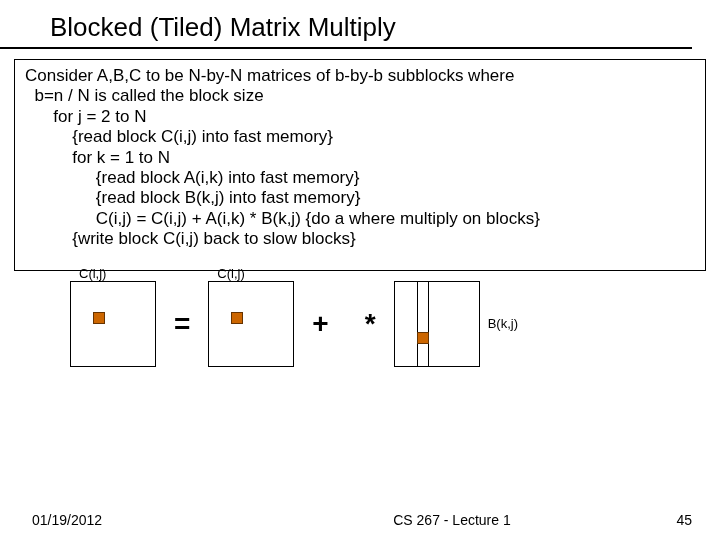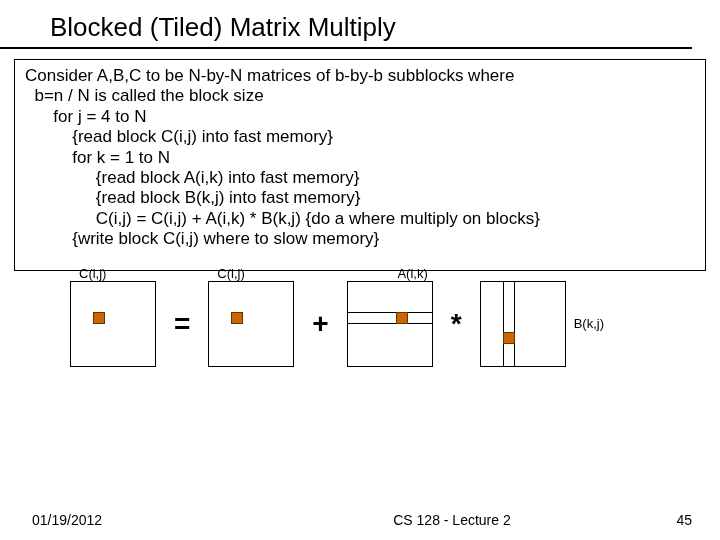--- a/index.html
+++ b/index.html
@@ -88,58 +88,53 @@
   .fpage { width: 80px; text-align: right; padding-right: 28px; }
 </style>
 </head>
 <body>
 
 <div class="title">Blocked (Tiled) Matrix Multiply</div>
 
 <div class="codebox">
   <div>Consider A,B,C to be N-by-N matrices of b-by-b subblocks where</div>
   <div>  b=n / N is called the block size</div>
-  <div>      for j = 4 to N</div>
+  <div>      for j = 2 to N</div>
   <div>          {read block C(i,j) into fast memory}</div>
   <div>          for k = 1 to N</div>
   <div>               {read block A(i,k) into fast memory}</div>
   <div>               {read block B(k,j) into fast memory}</div>
   <div>               C(i,j) = C(i,j) + A(i,k) * B(k,j) {do a where multiply on blocks}</div>
-  <div>          {write block C(i,j) where to slow memory}</div>
+  <div>          {write block C(i,j) back to slow blocks}</div>
 </div>
 
 <div class="diagram">
 
   <div class="matrix">
     <span class="mlabel" style="left:8px">C(i,j)</span>
     <div class="tile" style="top:30px;left:22px"></div>
   </div>
 
   <div class="op">=</div>
 
   <div class="matrix">
     <span class="mlabel" style="left:8px">C(i,j)</span>
     <div class="tile" style="top:30px;left:22px"></div>
   </div>
 
   <div class="op">+</div>
 
-  <div class="matrix">
-    <span class="mlabel" style="right:4px">A(i,k)</span>
-    <div class="rowband" style="top:30px;height:10px"></div>
-    <div class="tile" style="top:30px;left:48px"></div>
-  </div>
 
   <div class="op">*</div>
 
   <div class="matrix">
     <div class="colband" style="left:22px;width:10px"></div>
     <div class="tile" style="top:50px;left:22px"></div>
   </div>
 
   <span class="rlabel">B(k,j)</span>
 </div>
 
 <div class="footer">
   <div class="fdate">01/19/2012</div>
-  <div class="fcenter">CS 128 - Lecture 2</div>
+  <div class="fcenter">CS 267 - Lecture 1</div>
   <div class="fpage">45</div>
 </div>
 
 </body></html>

